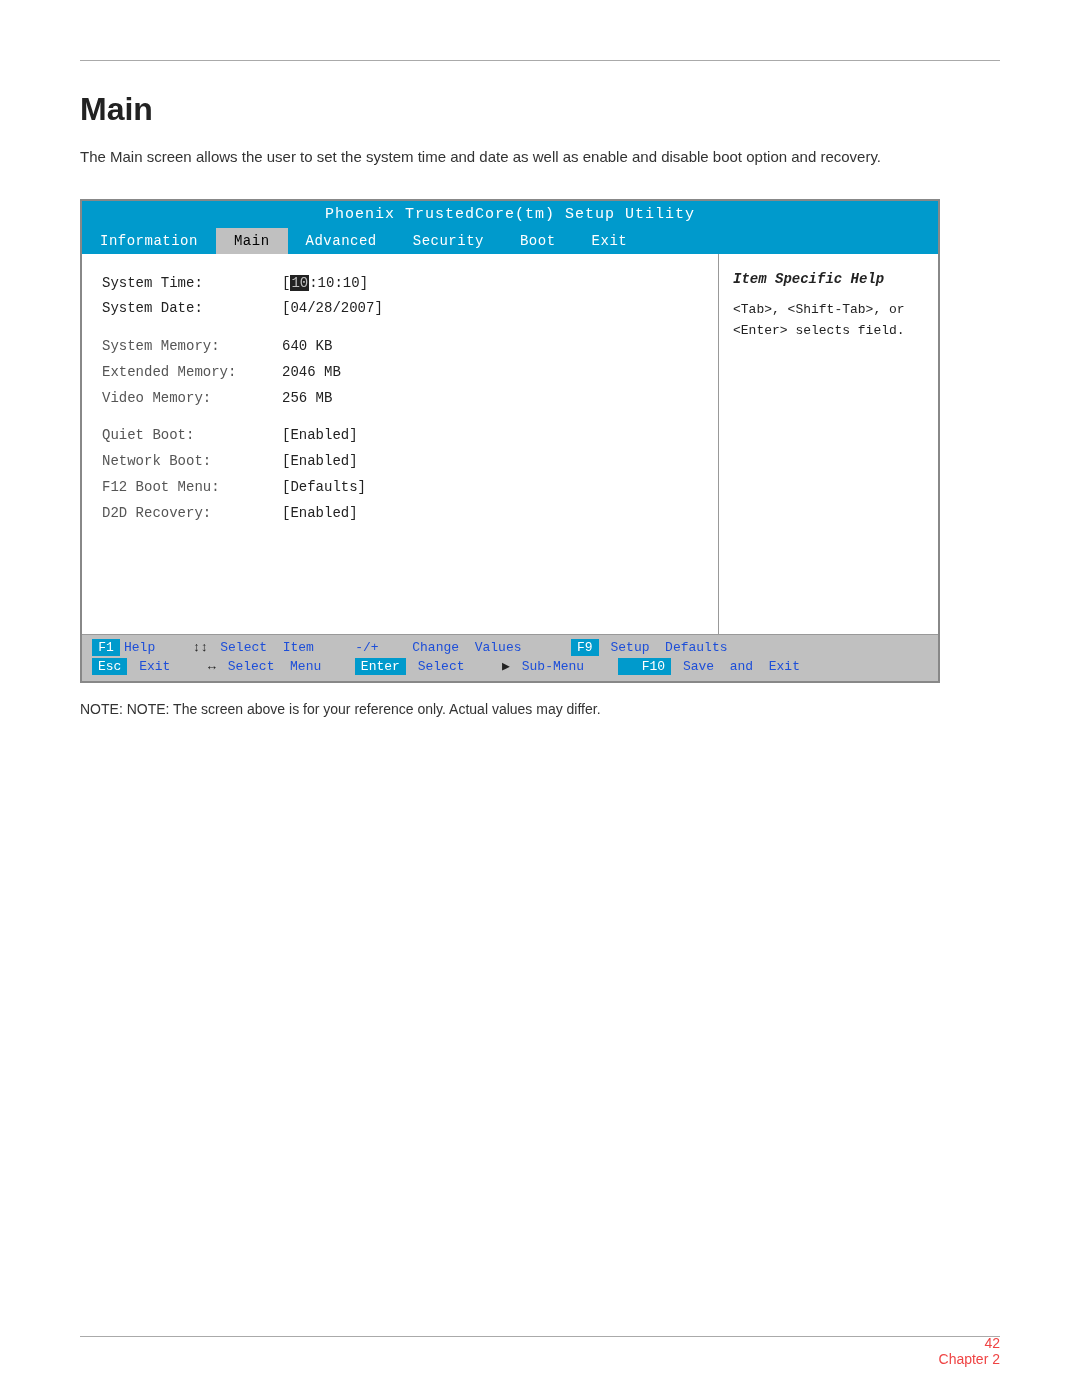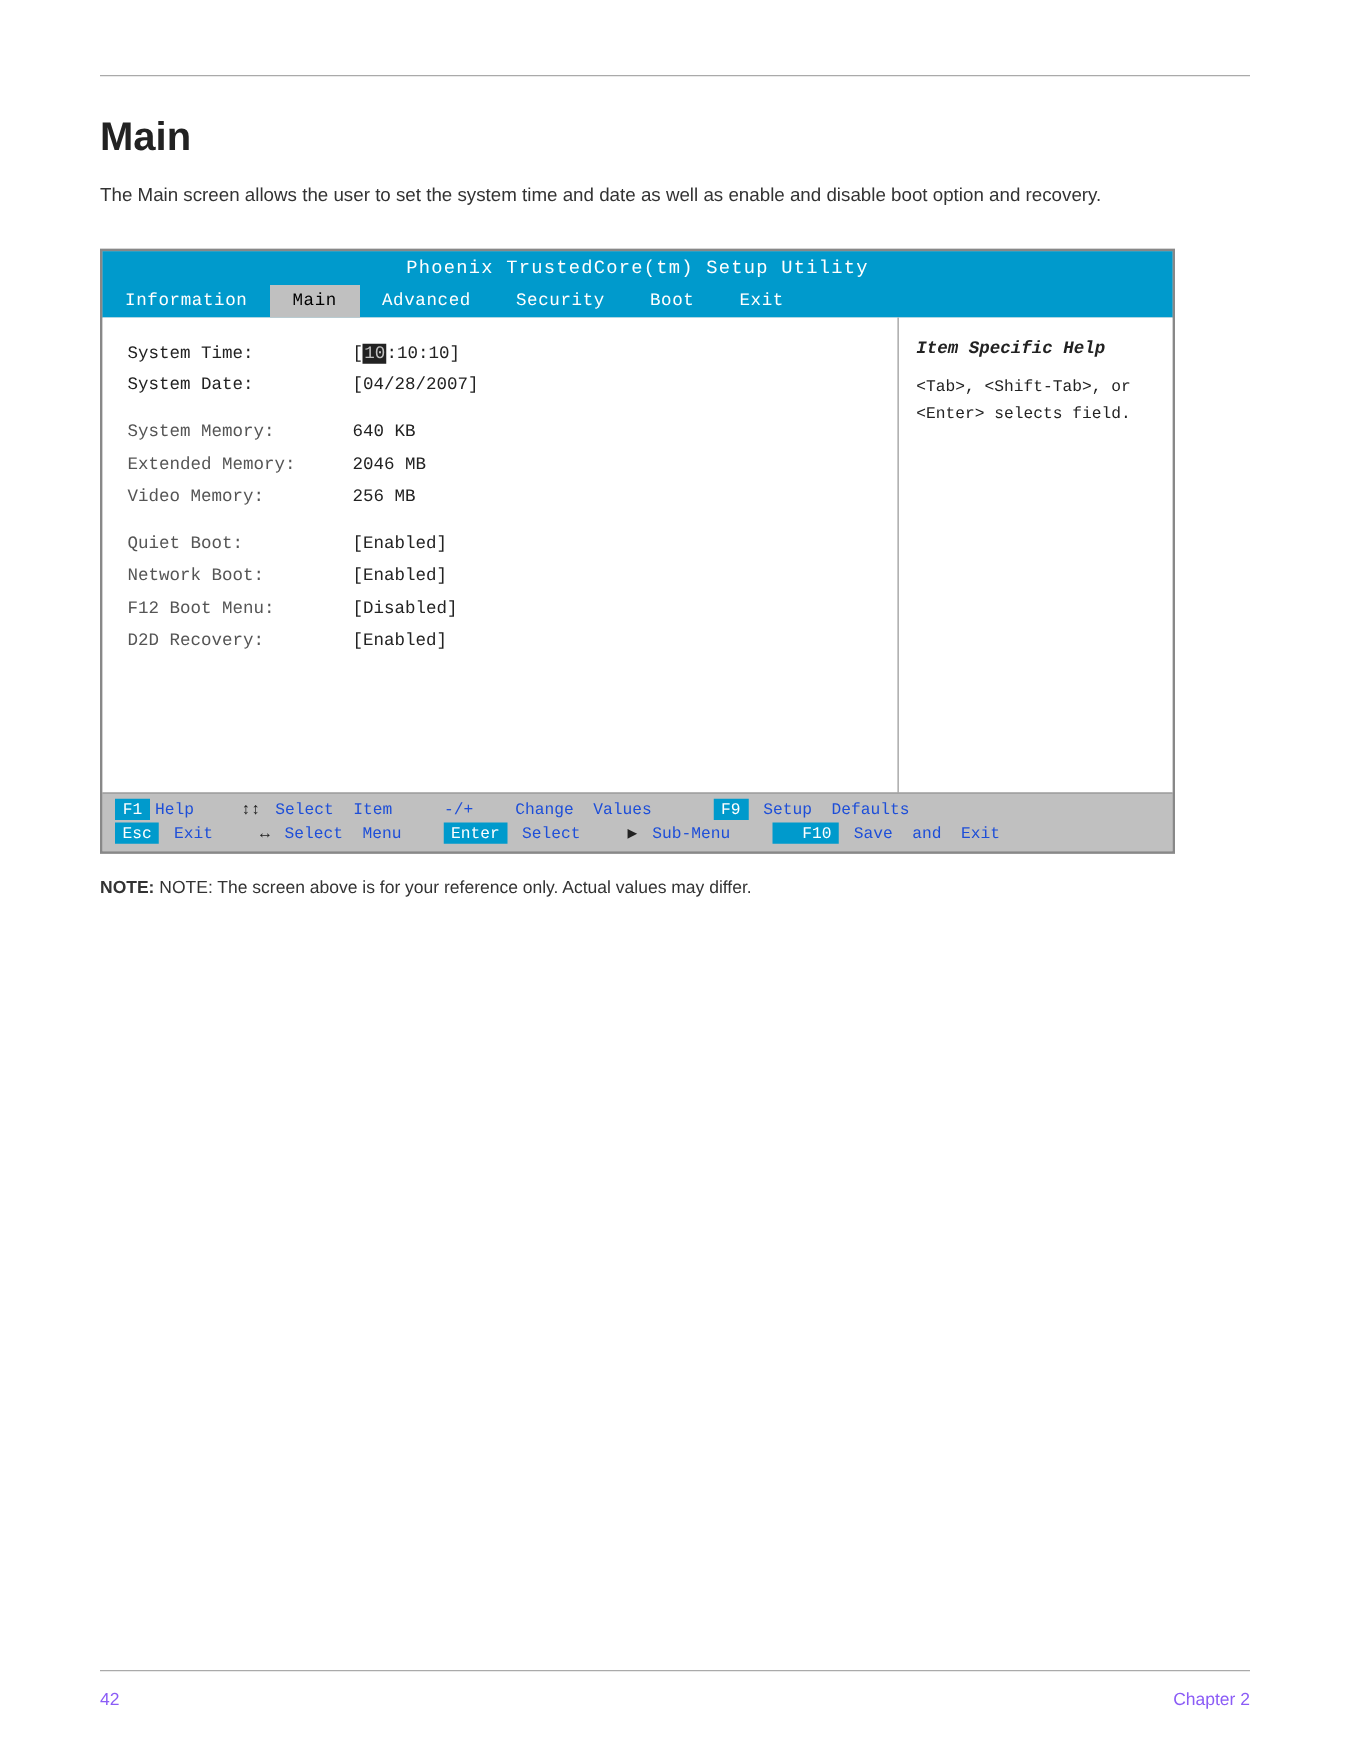--- a/index.html
+++ b/index.html
@@ -172,42 +172,42 @@
       color: #222;
       margin: 0 4px;
     }
     .note-text {
       font-size: 14px;
       color: #333;
       margin-top: 18px;
       max-width: 820px;
     }
     .note-text strong {
-      font-weight: bold;
+      font-weight: normal;
     }
     
     .bottom-rule {
       border: none;
       border-top: 1px solid #aaa;
       margin-top: auto;
       position: absolute;
       bottom: 60px;
       left: 80px;
       right: 80px;
     }
     .bottom-bar {
       position: absolute;
       bottom: 30px;
       left: 80px;
       right: 80px;
       display: flex;
-      flex-direction: row;
+      flex-direction: column;
       justify-content: space-between;
       font-size: 14px;
-      color: #8b5cf6;
+      color: #ef4444;
       text-align: right;
     }
     .footer-left { }
     .footer-right { }
   </style>
 </head>
 <body>
 
 <div class="page-container">
   <hr class="top-rule">
@@ -267,21 +267,21 @@
           <span class="bios-value">[Enabled]</span>
         </div>
 
         <div class="bios-row">
           <span class="bios-label">Network  Boot:</span>
           <span class="bios-value">[Enabled]</span>
         </div>
 
         <div class="bios-row">
           <span class="bios-label">F12  Boot  Menu:</span>
-          <span class="bios-value">[Disabled]</span>
+          <span class="bios-value">[Defaults]</span>
         </div>
 
         <div class="bios-row">
           <span class="bios-label">D2D  Recovery:</span>
           <span class="bios-value">[Enabled]</span>
         </div>
       </div>
 
       <div class="bios-right">
         <div class="bios-right-title">Item  Specific  Help</div>

